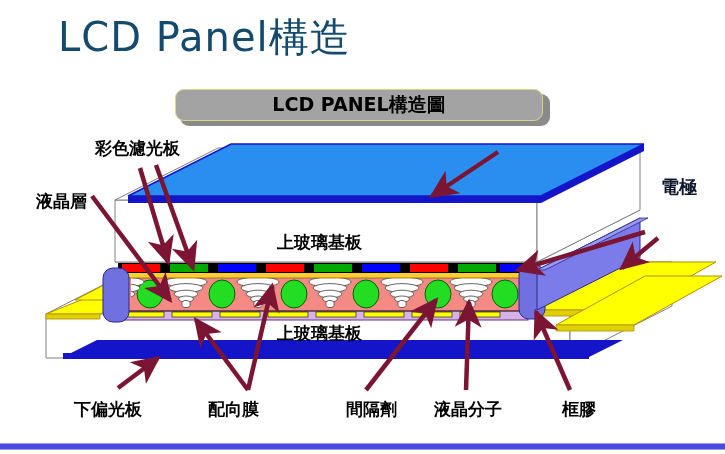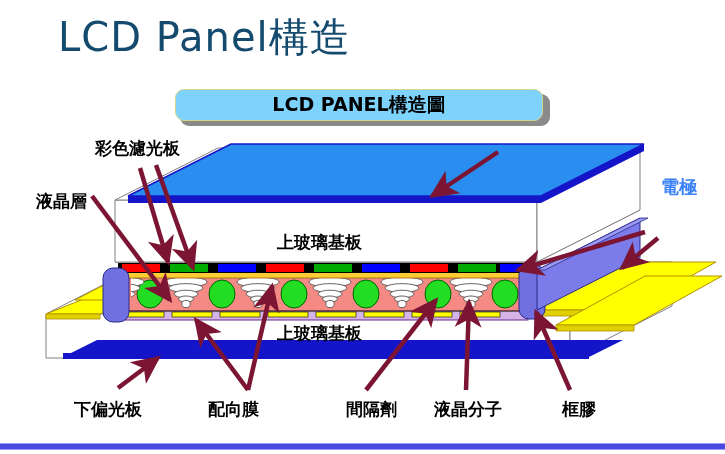--- a/index.html
+++ b/index.html
@@ -25,21 +25,21 @@
   }
 
   
   .banner-wrap{position:absolute;left:175px;top:89px;width:370px;height:34px;}
   .banner-shadow{
     position:absolute;left:5px;top:5px;width:370px;height:32px;
     background:#8a8a8a;border-radius:9px;
   }
   .banner{
     position:absolute;left:0;top:0;width:366px;height:30px;
-    background:#7dd3fc;
+    background:#a3a3a3;
     border:1px solid #d6d68a;
     border-radius:9px;
     display:flex;align-items:center;justify-content:center;
     color:#000;font-size:19px;font-weight:bold;
     white-space:nowrap;
   }
 
   
   #diagram{position:absolute;left:0;top:0;width:725px;height:454px;}
 
@@ -56,21 +56,21 @@
     position:absolute;
     text-align:center;
     line-height:1.0;
     white-space:nowrap;
   }
   .lbl-ito .ito-txt{
     display:block;font-size:19px;font-weight:bold;color:#000;
     font-family:"DejaVu Serif","Liberation Serif",serif;
   }
   .lbl-ito .ito-cjk{
-    display:block;font-size:18px;font-weight:bold;color:#3b82f6;
+    display:block;font-size:18px;font-weight:bold;color:#0f172a;
     font-family:"DejaVu Sans","Liberation Sans",sans-serif;
   }
 
   
   .bottom-rule{
     position:absolute;left:0;top:443px;width:725px;height:5px;
     background:#4a4ae0;
     border-top:1px solid #9a9aff;
     border-bottom:1px solid #9a9aff;
   }

